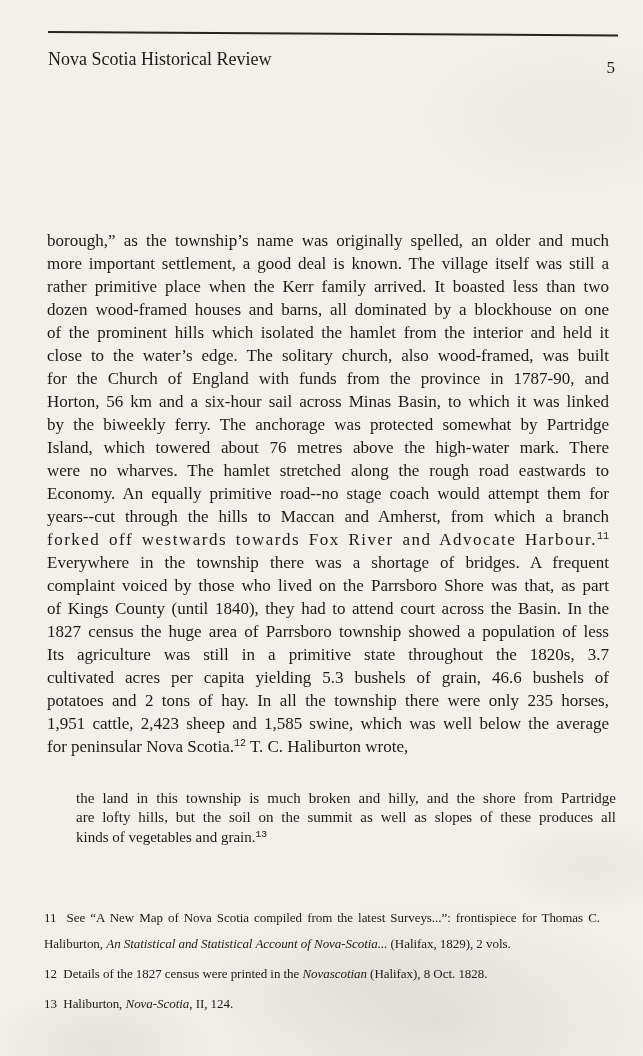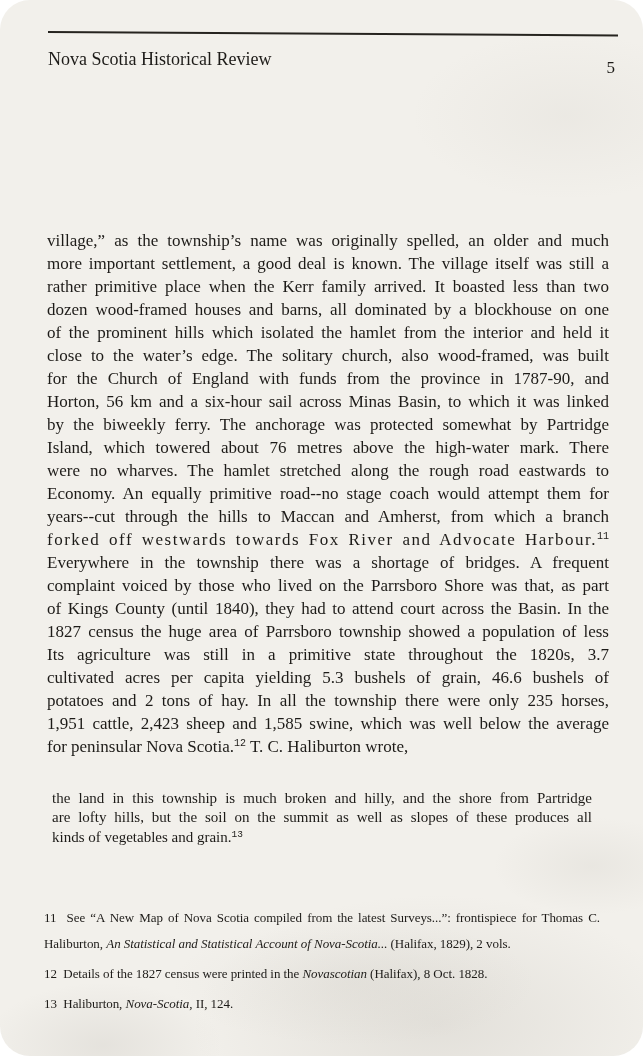--- a/index.html
+++ b/index.html
@@ -14,21 +14,20 @@
     overflow: hidden;
     font-family: "Liberation Serif", serif;
     color: var(--ink);
     background:
       radial-gradient(ellipse 220px 120px at 88% 11%, rgba(175,170,160,0.10), transparent 70%),
       radial-gradient(ellipse 340px 180px at 68% 97%, rgba(165,160,150,0.20), transparent 72%),
       radial-gradient(ellipse 170px 90px at 16% 99%, rgba(160,155,147,0.16), transparent 70%),
       radial-gradient(ellipse 140px 70px at 92% 82%, rgba(168,163,153,0.12), transparent 70%),
       radial-gradient(ellipse 260px 90px at 55% 93%, rgba(168,163,153,0.10), transparent 70%),
       var(--paper);
-    border-radius: 30px;
   }
   .rule {
     position: absolute;
     left: 48px; top: 31px;
     width: 570px; height: 2.4px;
     background: #26241f;
     transform: rotate(0.35deg);
     transform-origin: left center;
   }
   .header {
@@ -46,21 +45,21 @@
   .body {
     position: absolute;
     left: 47px; top: 229px;
     width: 562px;
     font-size: 17px;
     line-height: 23px;
   }
   .body .tline { height: 23px; }
   .quote {
     position: absolute;
-    left: 52px; top: 789px;
+    left: 76px; top: 789px;
     width: 540px;
     font-size: 15px;
     line-height: 19.4px;
   }
   .quote .tline { height: 19.4px; }
   .tline {
     overflow: hidden;
     text-align: justify;
     text-align-last: justify;
   }
@@ -94,21 +93,21 @@
 </head>
 <body>
 
 <div class="page">
   <div class="rule"></div>
   <div class="header">
     <span class="jtitle">Nova Scotia Historical Review</span>
     <span class="pnum">5</span>
   </div>
   <div class="body">
-      <div class="tline"><span>village,” as the township’s name was originally spelled, an older and much</span></div>
+      <div class="tline"><span>borough,” as the township’s name was originally spelled, an older and much</span></div>
       <div class="tline"><span>more important settlement, a good deal is known. The village itself was still a</span></div>
       <div class="tline"><span>rather primitive place when the Kerr family arrived. It boasted less than two</span></div>
       <div class="tline"><span>dozen wood-framed houses and barns, all dominated by a blockhouse on one</span></div>
       <div class="tline"><span>of the prominent hills which isolated the hamlet from the interior and held it</span></div>
       <div class="tline"><span>close to the water’s edge. The solitary church, also wood-framed, was built</span></div>
       <div class="tline"><span>for the Church of England with funds from the province in 1787-90, and</span></div>
       <div class="tline"><span>Horton, 56 km and a six-hour sail across Minas Basin, to which it was linked</span></div>
       <div class="tline"><span>by the biweekly ferry. The anchorage was protected somewhat by Partridge</span></div>
       <div class="tline"><span>Island, which towered about 76 metres above the high-water mark. There</span></div>
       <div class="tline"><span>were no wharves. The hamlet stretched along the rough road eastwards to</span></div>

